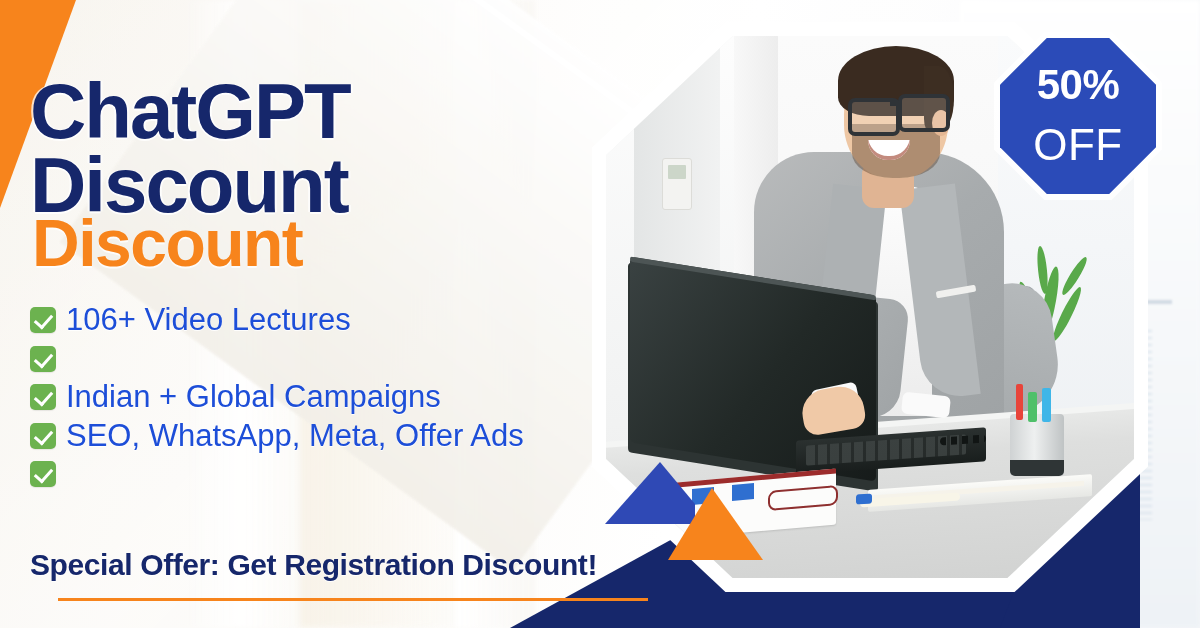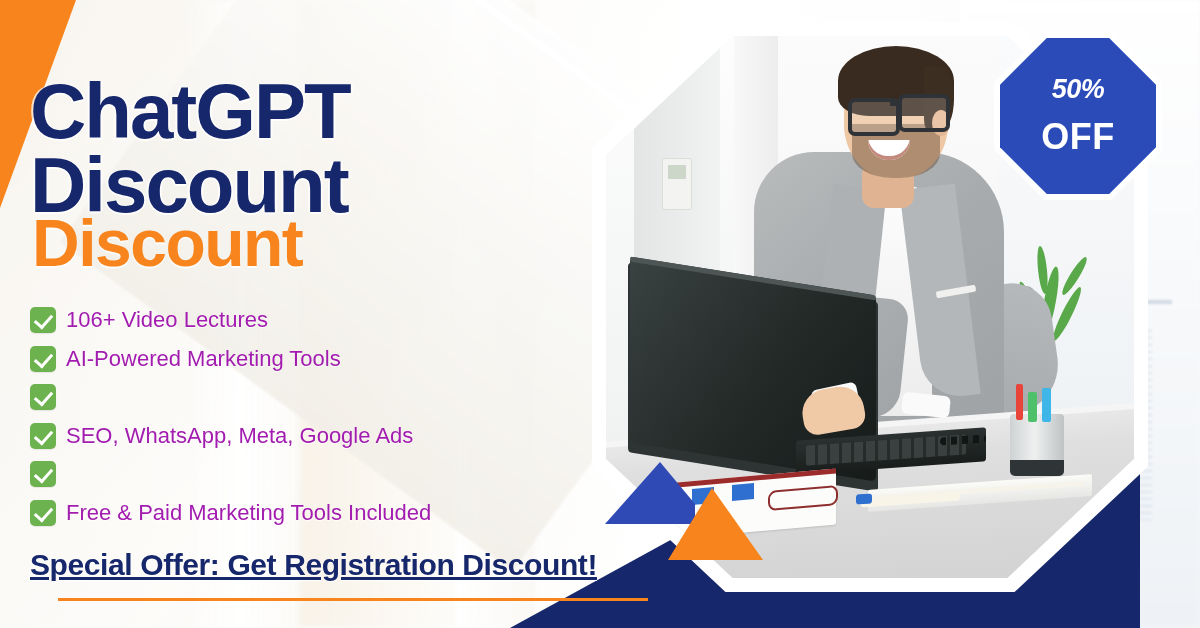--- a/index.html
+++ b/index.html
@@ -181,22 +181,22 @@
     background:#2b4bb8;color:#fff;
     clip-path:polygon(30% 0%, 70% 0%, 100% 30%, 100% 70%, 70% 100%, 30% 100%, 0% 70%, 0% 30%);
     display:flex;flex-direction:column;align-items:center;justify-content:center;
     line-height:1.02;
   }
   .badge-ring{
     position:absolute;left:994px;top:32px;width:168px;height:168px;
     background:rgba(255,255,255,.85);
     clip-path:polygon(30% 0%, 70% 0%, 100% 30%, 100% 70%, 70% 100%, 30% 100%, 0% 70%, 0% 30%);
   }
-  .badge .pct{font-size:27px;font-weight:bold;letter-spacing:-.5px;font-style:italic;}
-  .badge .off{font-size:36px;font-weight:bold;letter-spacing:.5px;margin-top:16px;}
+  .badge .pct{font-size:42px;font-weight:bold;letter-spacing:-.5px;}
+  .badge .off{font-size:44px;font-weight:normal;letter-spacing:.5px;margin-top:16px;}
 
   
   .content{position:absolute;left:0;top:0;width:620px;height:628px;}
   .title{
     position:absolute;left:30px;top:22px;width:560px;
     font-size:78px;font-weight:bold;line-height:.95;color:#16276b;
     letter-spacing:-2px;
     text-shadow:0 2px 0 rgba(255,255,255,.85), 2px 0 0 rgba(255,255,255,.75), -2px 0 0 rgba(255,255,255,.75);
   }
   .title .l2{display:block;}
@@ -211,28 +211,27 @@
     width:26px;height:26px;min-width:26px;background:#6cb24f;border-radius:5px;
     position:relative;margin-right:10px;
     box-shadow:0 1px 1px rgba(0,0,0,.08);
   }
   .chk:before{
     content:"";position:absolute;left:8px;top:4px;width:8px;height:14px;
     border-right:3.4px solid #fff;border-bottom:3.4px solid #fff;
     transform:rotate(42deg);
   }
   .bullet-text{
-    font-size:22px;color:#a21caf;white-space:nowrap;
+    font-size:31px;color:#1d4ed8;white-space:nowrap;
     text-shadow:0 1px 0 rgba(255,255,255,.9);
   }
   .offer{
     position:absolute;left:30px;top:548px;
     font-size:30px;font-weight:bold;color:#16276b;letter-spacing:-.4px;
     text-shadow:0 1px 0 rgba(255,255,255,.9);
-    text-decoration:underline;
   }
   .offer-rule{
     position:absolute;left:58px;top:598px;width:590px;height:2.5px;background:#f7841c;
   }
 </style>
 </head>
 <body>
 
 <div id="banner">
 
@@ -337,35 +336,31 @@
     </h1>
     <div class="subtitle">Discount</div>
 
     <ul class="bullets" style="list-style:none;margin:0;padding:0;">
       <li class="bullet">
         <span class="chk"></span>
         <span class="bullet-text">106+ Video Lectures</span>
       </li>
       <li class="bullet">
         <span class="chk"></span>
-        <span class="bullet-text">AI-Powered Marketing Tools</span>
-      </li>
-      <li class="bullet">
-        <span class="chk"></span>
-      </li>
-      <li class="bullet">
-        <span class="chk"></span>
-        <span class="bullet-text">SEO, WhatsApp, Meta, Google Ads</span>
-      </li>
-      <li class="bullet">
-        <span class="chk"></span>
-      </li>
-      <li class="bullet">
-        <span class="chk"></span>
-        <span class="bullet-text">Free &amp; Paid Marketing Tools Included</span>
+      </li>
+      <li class="bullet">
+        <span class="chk"></span>
+        <span class="bullet-text">Indian + Global Campaigns</span>
+      </li>
+      <li class="bullet">
+        <span class="chk"></span>
+        <span class="bullet-text">SEO, WhatsApp, Meta, Offer Ads</span>
+      </li>
+      <li class="bullet">
+        <span class="chk"></span>
       </li>
     </ul>
 
     <div class="offer">Special Offer: Get Registration Discount!</div>
     <div class="offer-rule"></div>
   </div>
 
 </div>
 
 </body></html>

